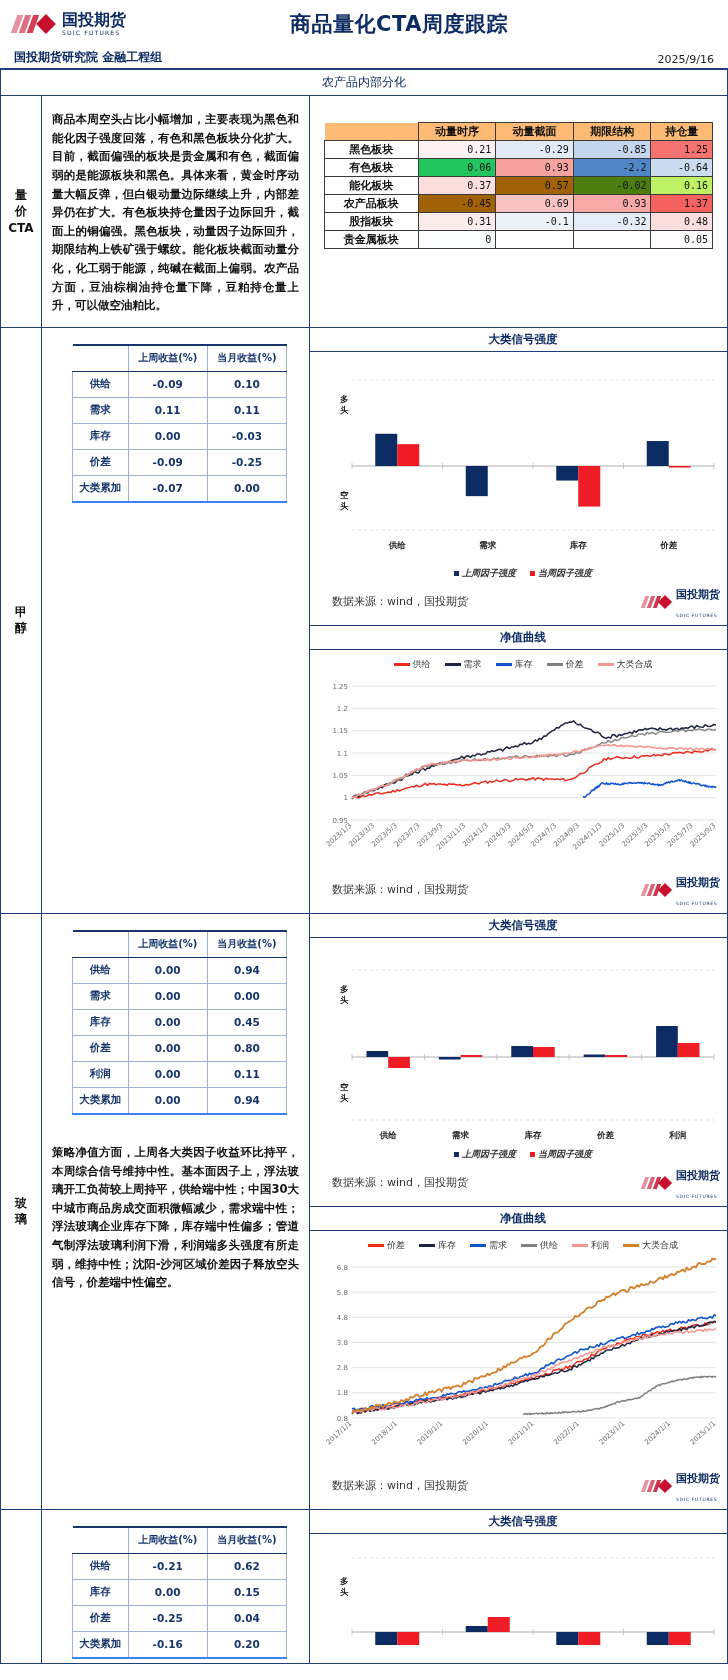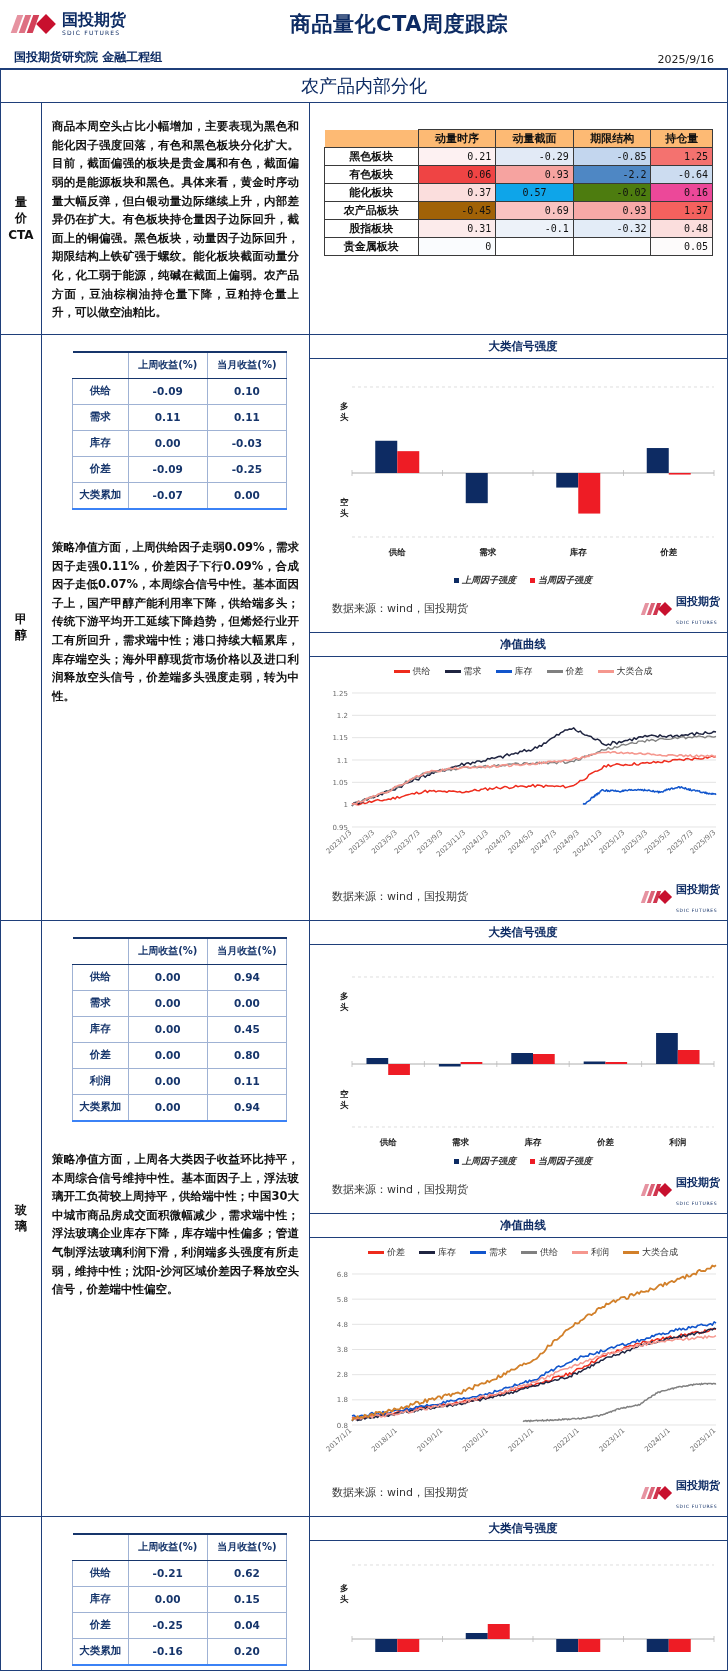--- a/index.html
+++ b/index.html
@@ -23,21 +23,21 @@
   .logo-txt-cn{font-size:16px;font-weight:bold;color:#0d2b63;letter-spacing:0;line-height:1.05;}
   .logo-txt-en{font-size:6px;color:#0d2b63;letter-spacing:1.2px;}
   .hdr-title{flex:1;text-align:center;font-size:21px;font-weight:bold;color:#0d2b63;letter-spacing:.5px;}
   .hdr-pad{width:120px;flex:0 0 120px;}
 
   .subhdr{display:flex;align-items:flex-end;justify-content:space-between;
           border-bottom:2px solid #1f3f7a;padding:0 14px 2px 14px;box-sizing:border-box;height:22px;}
   .subhdr .left{font-size:12px;font-weight:bold;color:#0d2b63;}
   .subhdr .right{font-size:11px;color:#222;}
 
-  .bandrow{border:1px solid #1f3f7a;border-top:none;text-align:center;font-size:18px;
+  .bandrow{border:1px solid #1f3f7a;border-top:none;text-align:center;font-size:12px;
            color:#0d2b63;padding:4px 0;background:#fff;}
 
   
   .grid{border:1px solid #1f3f7a;border-top:none;box-sizing:border-box;}
   .row{display:flex;border-top:1px solid #1f3f7a;}
   .row:first-child{border-top:none;}
   .catcell{width:40px;flex:0 0 40px;border-right:1px solid #1f3f7a;
            display:flex;align-items:center;justify-content:center;text-align:center;
            font-size:12px;font-weight:bold;color:#111;line-height:1.35;}
   .leftcol{width:268px;flex:0 0 268px;border-right:1px solid #1f3f7a;box-sizing:border-box;}
@@ -150,31 +150,31 @@
             <tbody id="hm-body">
                 <tr>
                   <td class="rowhdr">黑色板块</td>
                   <td class="val" style="background: rgb(253, 241, 242);">0.21</td>
                   <td class="val" style="background: rgb(226, 234, 246);">-0.29</td>
                   <td class="val" style="background: rgb(195, 214, 238);">-0.85</td>
                   <td class="val" style="background: rgb(244, 114, 111);">1.25</td>
                 </tr>
                 <tr>
                   <td class="rowhdr">有色板块</td>
-                  <td class="val" style="background: #ef4444;">0.06</td>
+                  <td class="val" style="background: #22c55e;">0.06</td>
                   <td class="val" style="background: rgb(246, 163, 160);">0.93</td>
                   <td class="val" style="background: rgb(78, 135, 196);">-2.2</td>
                   <td class="val" style="background: rgb(204, 220, 240);">-0.64</td>
                 </tr>
                 <tr>
                   <td class="rowhdr">能化板块</td>
                   <td class="val" style="background: rgb(251, 222, 221);">0.37</td>
-                  <td class="val" style="background: #0ea5e9; text-align: center;">0.57</td>
+                  <td class="val" style="background: #a16207;">0.57</td>
                   <td class="val" style="background: #4d7c0f;">-0.02</td>
-                  <td class="val" style="background: #ec4899;">0.16</td>
+                  <td class="val" style="background: #bef264;">0.16</td>
                 </tr>
                 <tr>
                   <td class="rowhdr">农产品板块</td>
                   <td class="val" style="background: #a16207;">-0.45</td>
                   <td class="val" style="background: rgb(249, 195, 193);">0.69</td>
                   <td class="val" style="background: rgb(247, 169, 167);">0.93</td>
                   <td class="val" style="background: rgb(244, 97, 94);">1.37</td>
                 </tr>
                 <tr>
                   <td class="rowhdr">股指板块</td>
@@ -234,21 +234,20 @@
                   <td>-0.25</td>
                 </tr>
                 <tr>
                   <td class="lbl">大类累加</td>
                   <td>-0.07</td>
                   <td>0.00</td>
                 </tr>
               </tbody>
           </table>
         </div>
-        <div class="para">策略净值方面，上周供给因子走弱0.09%，需求因子走强0.11%，价差因子下行0.09%，合成因子走低0.07%，本周综合信号中性。基本面因子上，国产甲醇产能利用率下降，供给端多头；传统下游平均开工延续下降趋势，但烯烃行业开工有所回升，需求端中性；港口持续大幅累库，库存端空头；海外甲醇现货市场价格以及进口利润释放空头信号，价差端多头强度走弱，转为中性。</div>
       </div>
 
       <div class="rightcol">
         <div class="panel-title">大类信号强度</div>
         <div class="chart-area">
           <svg id="svg-meth-bar" width="410" height="205" viewBox="0 0 410 205">
               <line x1="34" y1="22" x2="396" y2="22" class="gldash"></line>
               <line x1="34" y1="172" x2="396" y2="172" class="gldash"></line>
               <line x1="34" y1="108" x2="396" y2="108" stroke="#999" stroke-width="0.8"></line>
               <line x1="34" y1="105" x2="34" y2="111" stroke="#bbb" stroke-width="0.8"></line>

